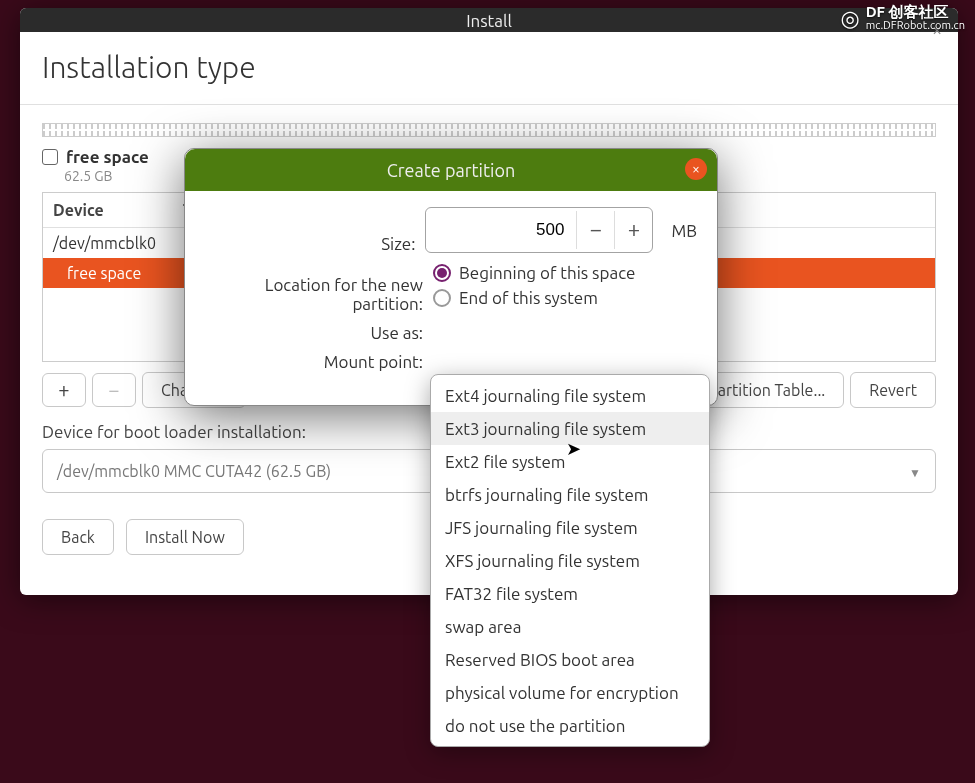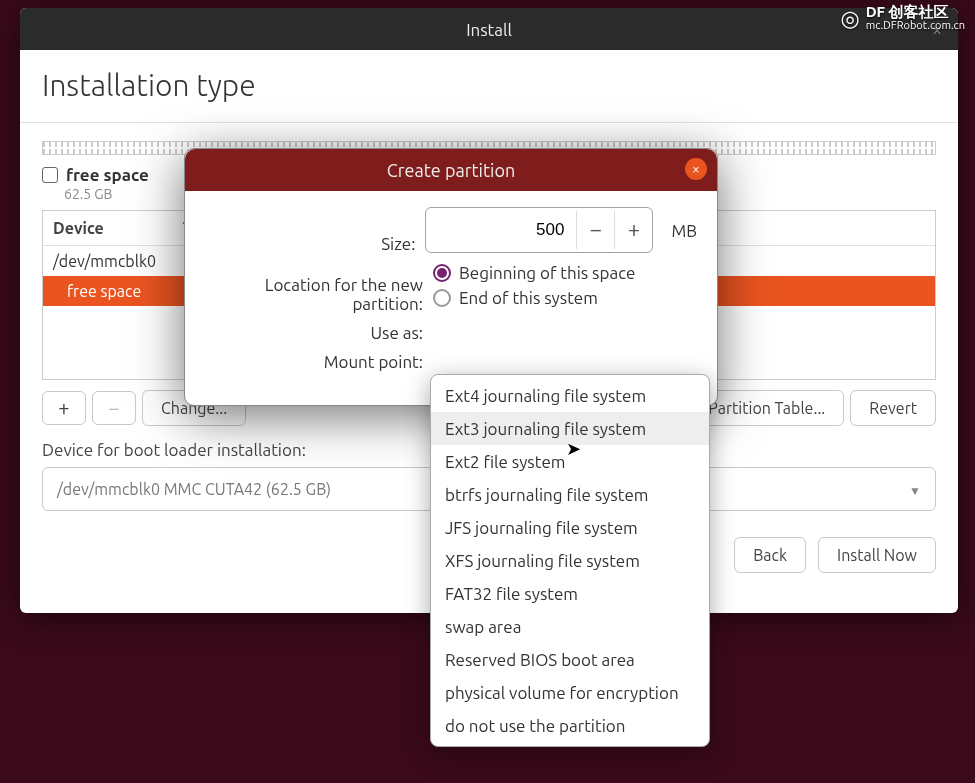--- a/index.html
+++ b/index.html
@@ -19,21 +19,21 @@
     left: 20px; top: 8px;
     width: 938px;
     background: #fff;
     border-radius: 6px;
     box-shadow: 0 4px 30px rgba(0,0,0,.5);
     overflow: visible;
   }
   .win-titlebar {
     background: #2b2b2b;
     color: #eee;
-    height: 42px;
+    height: 24px;
     display: flex;
     align-items: center;
     justify-content: center;
     font-size: 17px;
     border-radius: 6px 6px 0 0;
     position: relative;
   }
   .win-close {
     position: absolute;
     right: 10px; top: 10px;
@@ -162,21 +162,20 @@
   .select .caret {
     position: absolute;
     right: 14px; top: 16px;
     font-size: 12px;
     color: #888;
   }
 
   
   .footer {
     display: flex;
-    justify-content: flex-end;
     gap: 12px;
     margin-top: 26px;
   }
 
   
   .dots {
     position: absolute;
     left: 50%;
     transform: translateX(-50%);
     bottom: 44px;
@@ -194,21 +193,21 @@
     position: absolute;
     left: 184px; top: 148px;
     width: 534px;
     background: #fff;
     border: 1px solid #888;
     border-radius: 10px;
     box-shadow: 0 10px 50px rgba(0,0,0,.55);
     z-index: 50;
   }
   .modal-title {
-    background: #7f1d1d;
+    background: #4d7c0f;
     color: #eee;
     border-radius: 10px 10px 0 0;
     padding: 11px 0;
     text-align: center;
     font-size: 18px;
     position: relative;
   }
   .modal-close {
     position: absolute;
     right: 10px; top: 9px;

